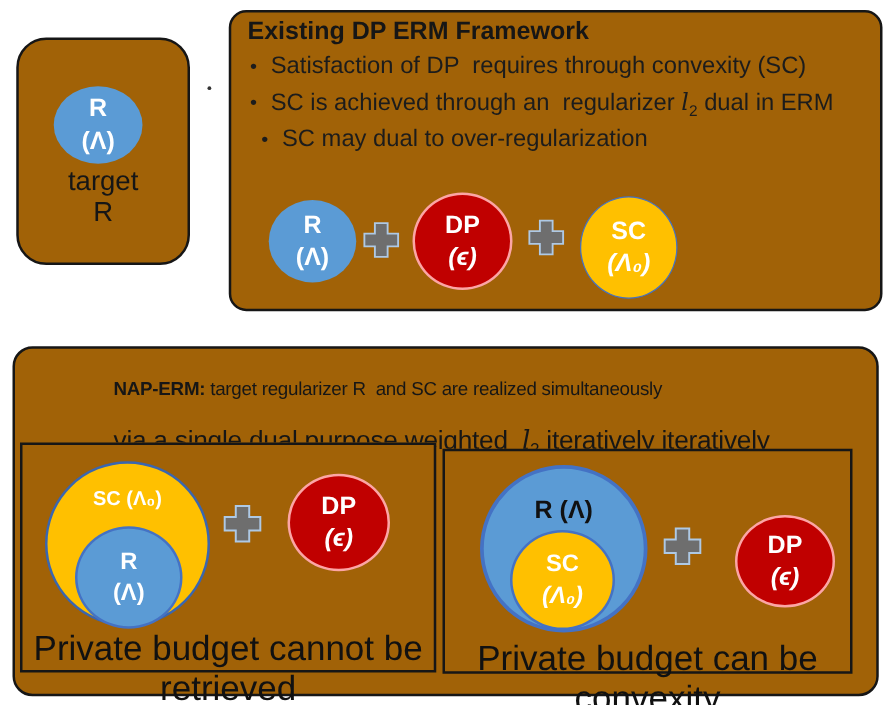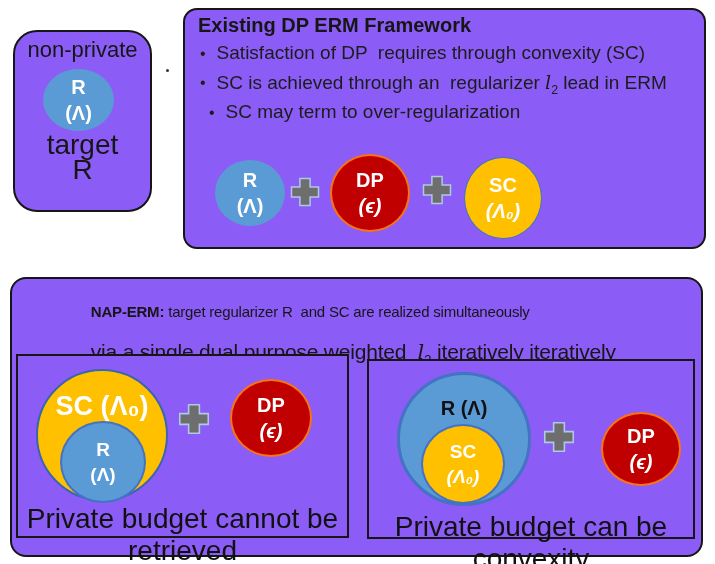--- a/index.html
+++ b/index.html
@@ -1,75 +1,74 @@
 <!DOCTYPE html>
 <html><head>
 <meta charset="utf-8">
 <style>
   html,body{margin:0;padding:0;background:#ffffff;}
   #canvas{
     position:relative;width:715px;height:564px;background:#ffffff;overflow:hidden;
     font-family:"Liberation Sans","DejaVu Sans",sans-serif;color:#161616;
   }
-  .box{position:absolute;background:#8b5cf6;border:2px solid #161616;box-sizing:border-box;}
+  .box{position:absolute;background:#a16207;border:2px solid #161616;box-sizing:border-box;}
   .abs{position:absolute;}
   .center{text-align:center;}
   .ellipse{
     position:absolute;border-radius:50%;box-sizing:border-box;
     display:flex;flex-direction:column;align-items:center;justify-content:center;
     text-align:center;font-weight:bold;color:#ffffff;
   }
   .blue{background:#5B9BD5;}
-  .red{background:#C00000;border:2px solid #f97316;}
+  .red{background:#C00000;border:2px solid #fca5a5;}
   .yellow{background:#FFC000;border:1px solid #4472C4;text-align:right;}
   .keep-ws{white-space:pre;}
   .it{font-style:italic;}
   .mathl{font-family:"DejaVu Serif",serif;font-style:italic;}
   sub{font-size:0.65em;}
   .bullet-row{position:absolute;display:flex;gap:11px;font-size:19px;color:#1c1c1c;}
   .bullet-marker{font-size:16px;line-height:24px;}
   .plus-icon{position:absolute;}
   .cap{position:absolute;width:100%;text-align:center;font-size:28px;color:#111;}
   .circle-label{line-height:26px;font-size:20px;}
 </style>
 </head>
 <body>
 
 <div id="canvas">
 
   <div class="box" style="left:13px;top:30px;width:139px;height:182px;border-radius:24px;">
-    <div class="abs center" style="top:5px;width:100%;font-size:22px;">non-private</div>
     <div class="ellipse blue circle-label" style="left:28px;top:37px;width:71px;height:62px;">
       <span>R</span>
       <span>(Λ)</span>
     </div>
-    <div class="abs center" style="top:100px;width:100%;font-size:28px;line-height:25px;">
+    <div class="abs center" style="top:100px;width:100%;font-size:22px;line-height:25px;">
       <div>target</div>
       <div>R</div>
     </div>
   </div>
 
   <div class="abs" style="left:166px;top:69px;width:3px;height:3px;background:#333;border-radius:50%;"></div>
 
   <div class="box" style="left:183px;top:8px;width:523px;height:241px;border-radius:14px;">
     <div class="abs" style="left:13px;top:4px;font-size:20px;font-weight:bold;">Existing DP ERM Framework</div>
 
     <div class="bullet-row keep-ws" style="left:15px;top:32px;">
       <span class="bullet-marker">•</span>
       <span>Satisfaction of DP  requires through convexity (SC)</span>
     </div>
 
     <div class="bullet-row keep-ws" style="left:15px;top:61px;">
       <span class="bullet-marker">•</span>
-      <span><span>SC is achieved through an  regularizer </span><span class="mathl">l</span><sub>2</sub><span> lead in ERM</span></span>
+      <span><span>SC is achieved through an  regularizer </span><span class="mathl">l</span><sub>2</sub><span> dual in ERM</span></span>
     </div>
 
     <div class="bullet-row keep-ws" style="left:24px;top:91px;">
       <span class="bullet-marker">•</span>
-      <span>SC may term to over-regularization</span>
+      <span>SC may dual to over-regularization</span>
     </div>
 
     <div class="ellipse blue circle-label" style="left:30px;top:150px;width:70px;height:66px;">
       <span>R</span>
       <span>(Λ)</span>
     </div>
 
     <svg class="plus-icon" style="left:102px;top:164px;" width="36" height="36" viewBox="0 0 24 24">
       <path d="M8.6 3h6.8v5.6H21v6.8h-5.6V21H8.6v-5.6H3V8.6h5.6z" fill="#6E6E6E" stroke="#AEC9E5" stroke-width="1"></path>
     </svg>
@@ -93,37 +92,37 @@
 
     <div class="abs keep-ws" style="left:55px;top:7px;font-size:15px;letter-spacing:-0.2px;">
       <span style="font-weight:bold;">NAP-ERM:</span><span> target regularizer R  and SC are realized simultaneously</span>
     </div>
     <div class="abs keep-ws" style="left:45px;top:37px;font-size:21px;letter-spacing:-0.2px;">
       <span>via a single dual purpose weighted  </span><span class="mathl">l</span><sub>2</sub><span> iteratively iteratively</span>
     </div>
 
     <div class="box" style="left:4px;top:75px;width:333px;height:184px;border-radius:0;">
       <div class="ellipse yellow" style="left:18px;top:13px;width:132px;height:132px;border-width:2px;border-color:#3A66B0;justify-content:flex-start;">
-        <span style="margin-top:20px;font-size:27px;">SC (Λ₀)</span>
+        <span style="margin-top:20px;font-size:16px;">SC (Λ₀)</span>
       </div>
       <div class="ellipse blue" style="left:42px;top:65px;width:86px;height:82px;border:2px solid #4472C4;font-size:19px;line-height:25px;">
         <span>R</span>
         <span>(Λ)</span>
       </div>
       <svg class="plus-icon" style="left:157px;top:44px;" width="38" height="38" viewBox="0 0 24 24">
         <path d="M8.6 3h6.8v5.6H21v6.8h-5.6V21H8.6v-5.6H3V8.6h5.6z" fill="#6E6E6E" stroke="#AEC9E5" stroke-width="1"></path>
       </svg>
       <div class="ellipse red circle-label" style="left:212px;top:23px;width:82px;height:78px;">
         <span>DP</span>
         <span class="it">(ϵ)</span>
       </div>
       <div class="cap" style="top:147px;">Private budget cannot be retrieved</div>
     </div>
 
-    <div class="box" style="left:355px;top:80px;width:328px;height:180px;border-radius:0;">
+    <div class="box" style="left:342px;top:80px;width:328px;height:180px;border-radius:0;">
       <div class="ellipse blue" style="left:28px;top:11px;width:134px;height:134px;border:3px solid #4472C4;justify-content:flex-start;">
         <span style="margin-top:22px;font-size:20px;color:#111;">R (Λ)</span>
       </div>
       <div class="ellipse yellow" style="left:52px;top:63px;width:84px;height:80px;border:2px solid #4472C4;font-size:19px;line-height:25px;">
         <span>SC</span>
         <span class="it">(Λ₀)</span>
       </div>
       <svg class="plus-icon" style="left:171px;top:57px;" width="38" height="38" viewBox="0 0 24 24">
         <path d="M8.6 3h6.8v5.6H21v6.8h-5.6V21H8.6v-5.6H3V8.6h5.6z" fill="#6E6E6E" stroke="#AEC9E5" stroke-width="1"></path>
       </svg>

